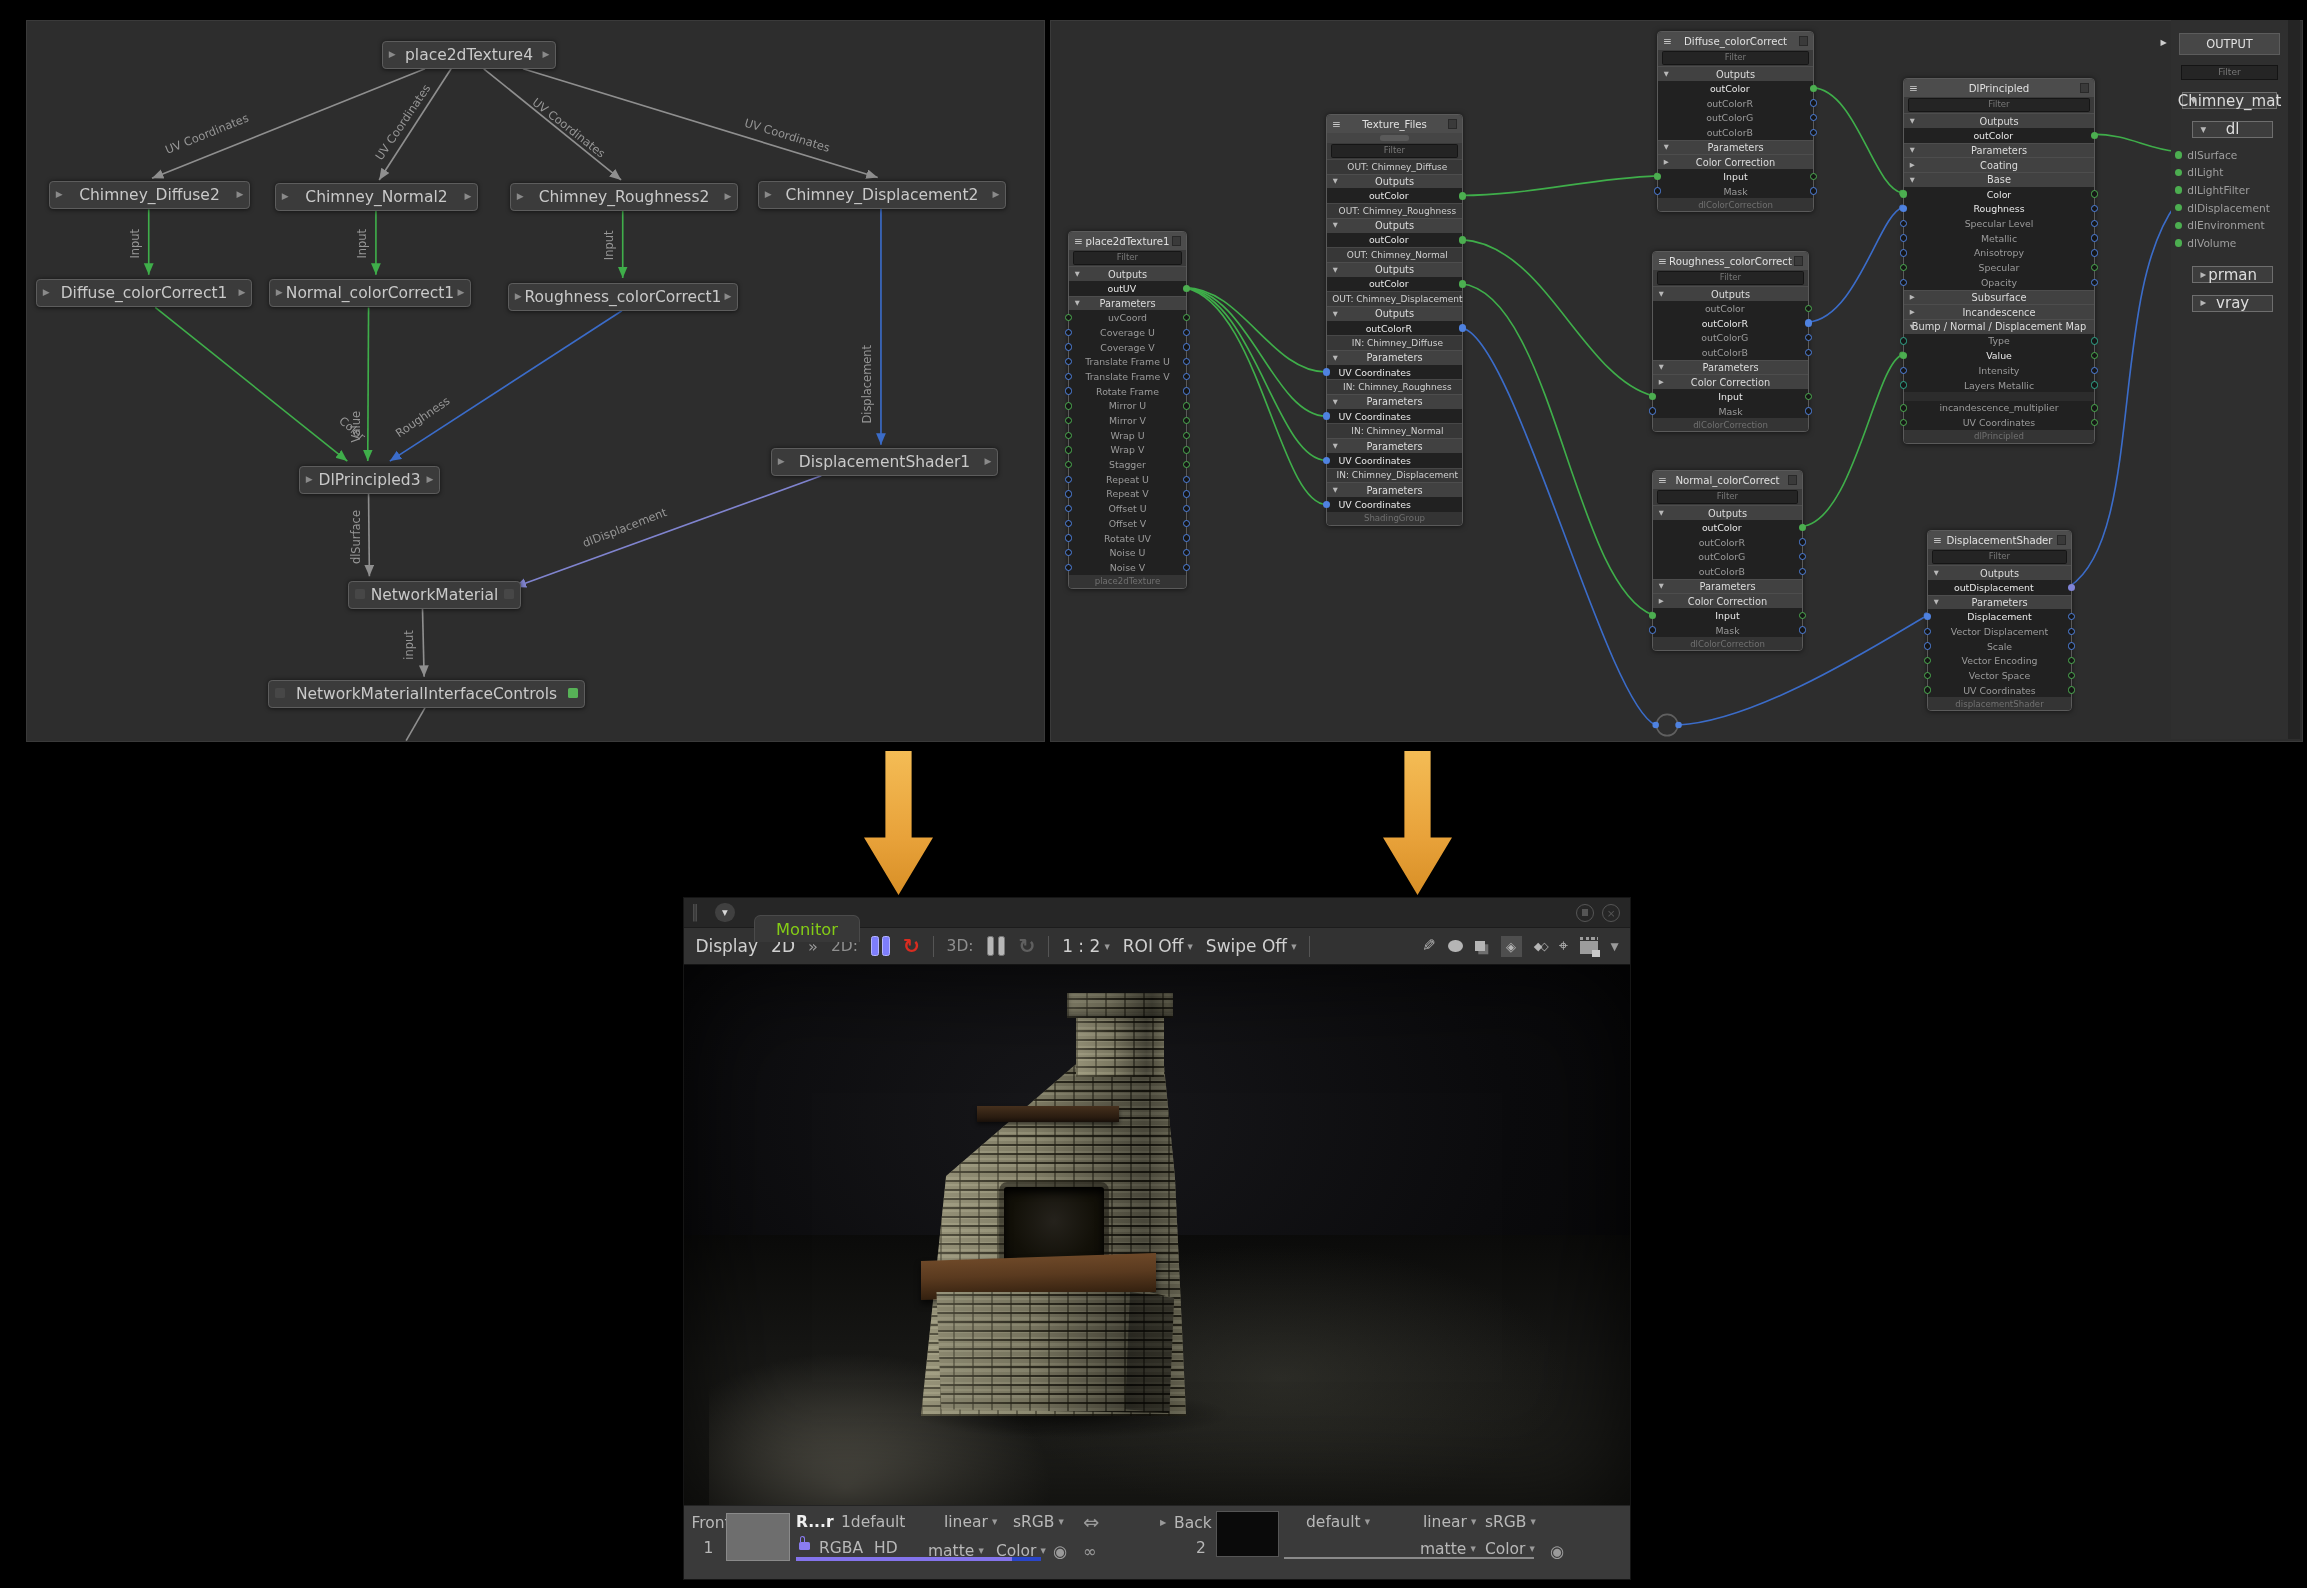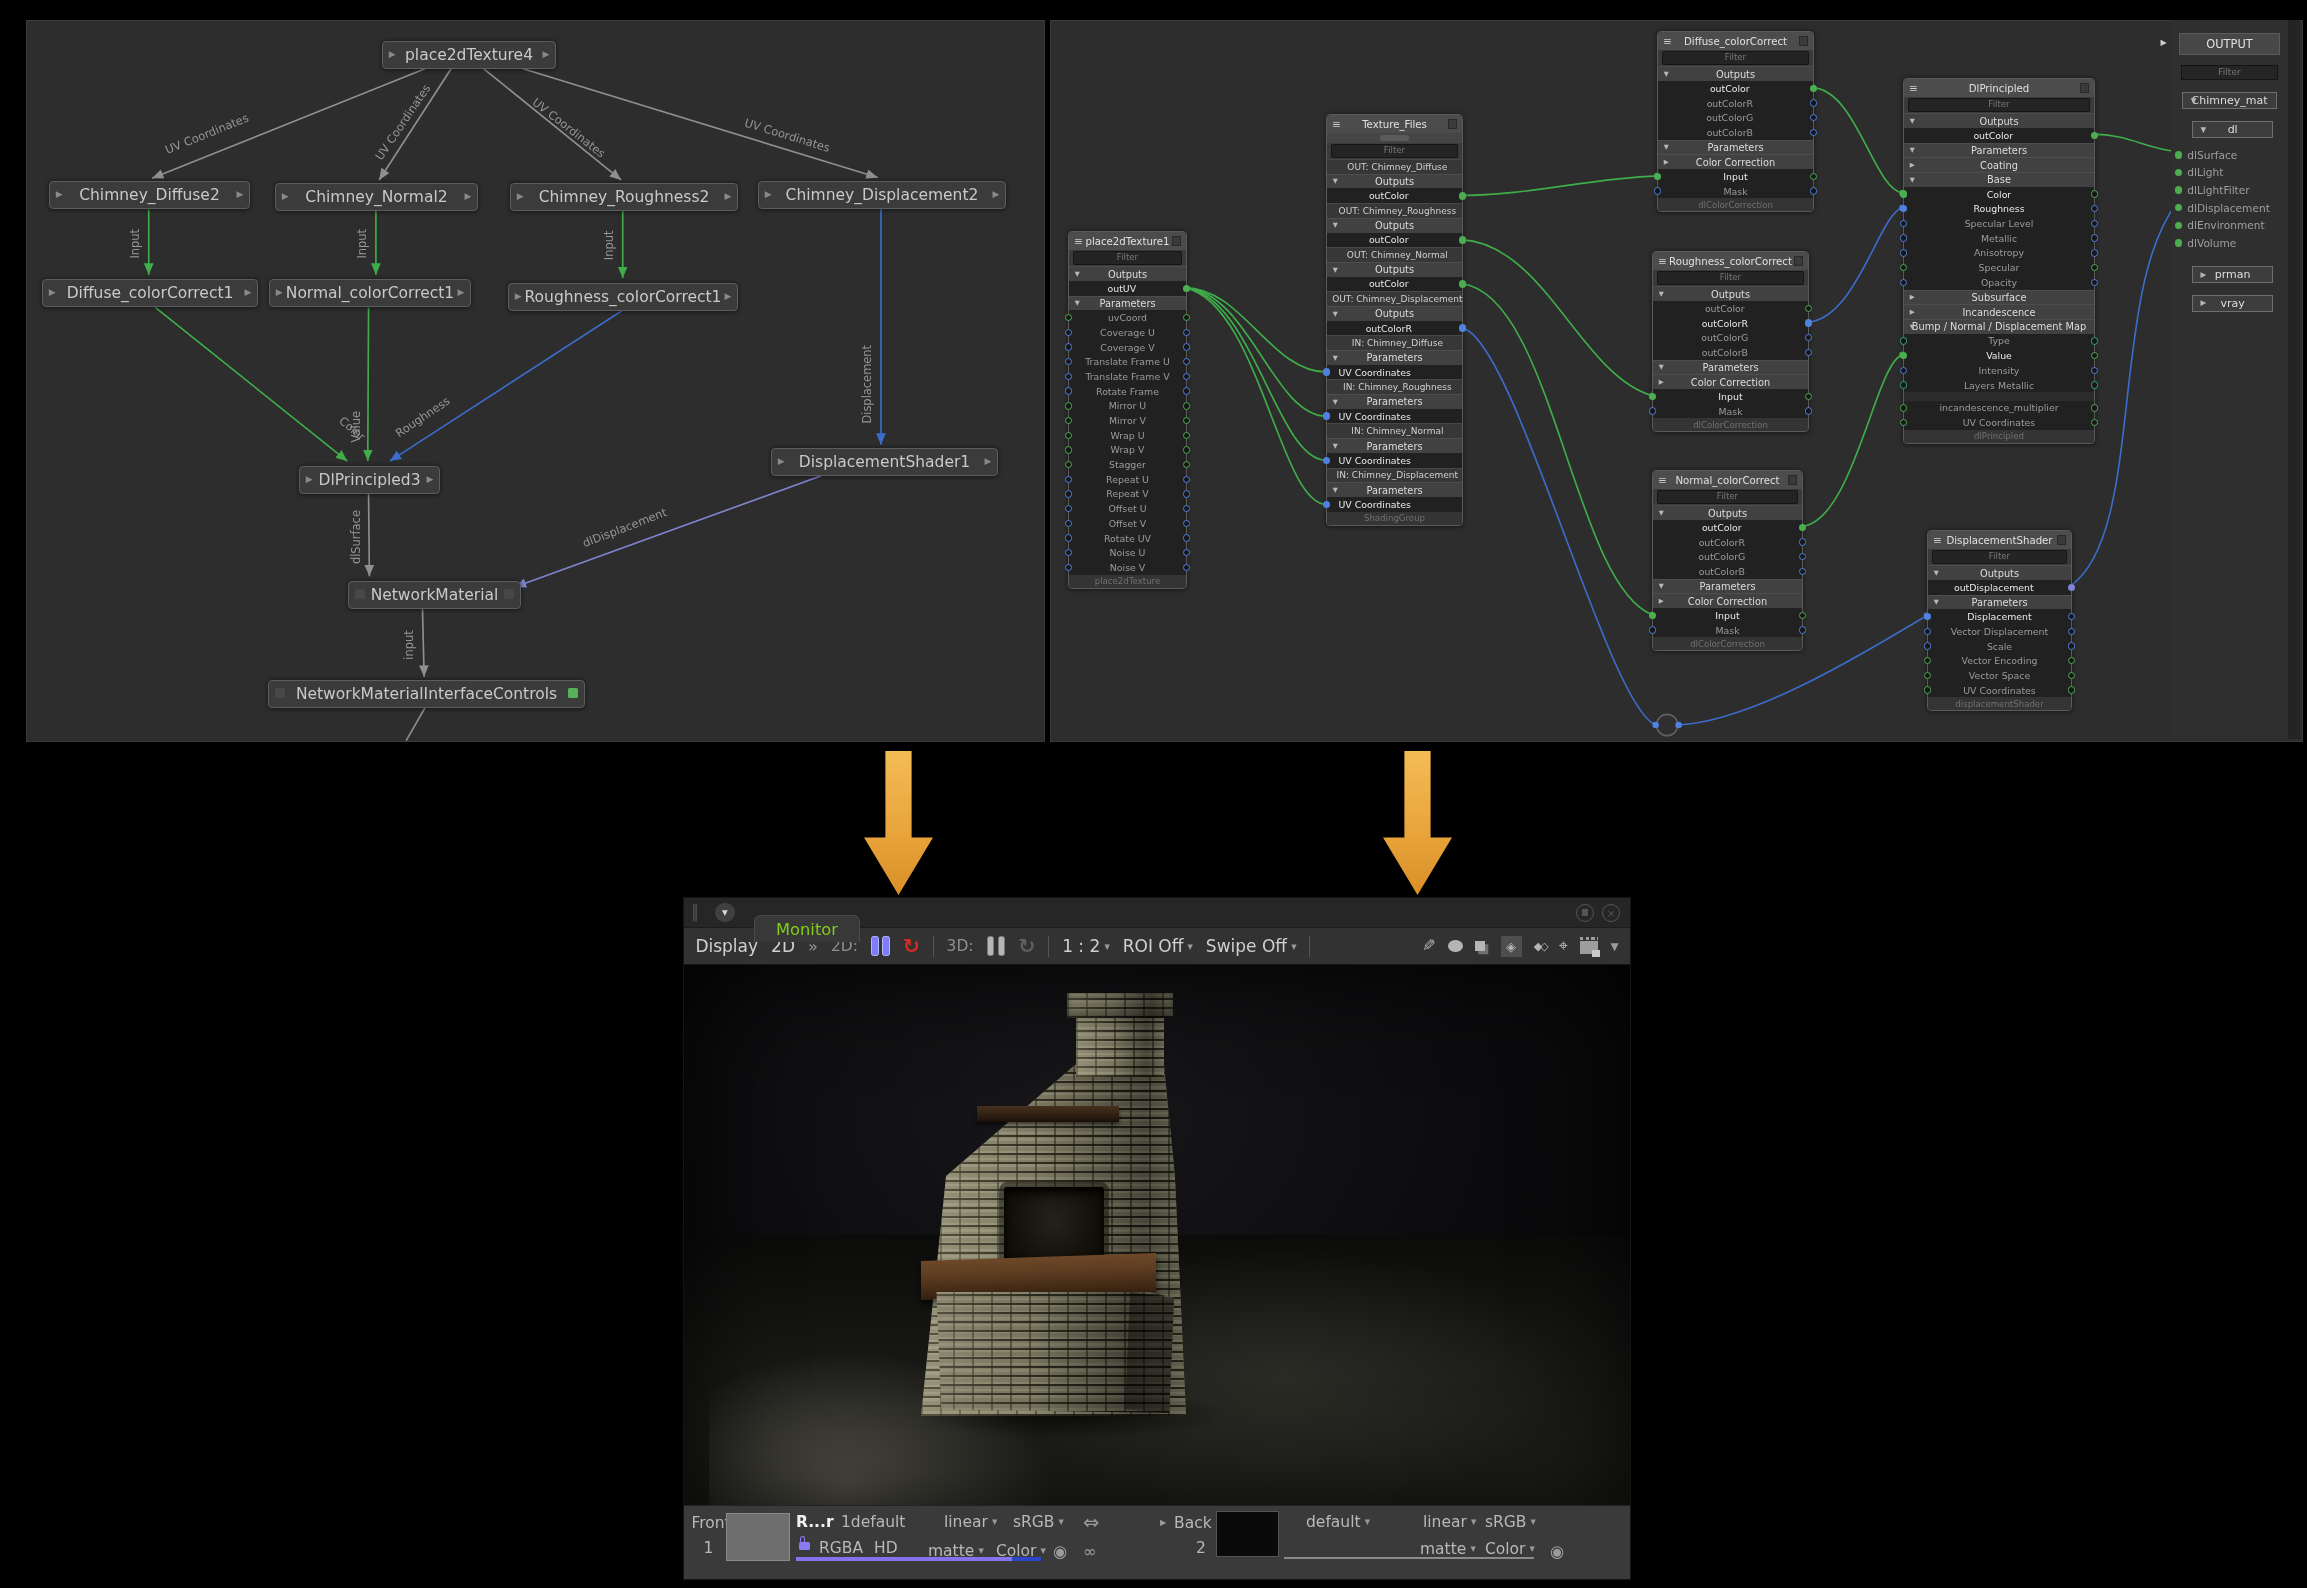--- a/index.html
+++ b/index.html
@@ -54,21 +54,21 @@
   .dot.o.g{border-color:#4cae50;} .dot.o.b{border-color:#4f82e0;} .dot.o.t{border-color:#2fa98c;}
   
   #opanel{position:absolute;left:2171px;top:20.4px;width:129px;height:719px;background:#2f2f2f;
     border-right:12.3px solid #242424;z-index:6;box-sizing:border-box;}
   .oplay{position:absolute;left:-10.6px;top:16.3px;font-size:8.2px;color:#cccccc;}
   .ohead{margin:13px 8.2px 0;height:19.6px;background:#474747;border:0.8px solid #5c5c5c;display:flex;
     align-items:center;justify-content:center;font-size:11.4px;color:#e2e2e2;}
   .row.ofilter{height:16.3px;background:transparent;margin:9.8px 0 0;}
   .row.ofilter .lbl{flex:1;margin:0 9.8px;background:#252525;border:0.8px solid #141414;height:13px;line-height:13px;
     font-size:9px;color:#777;text-align:center;}
-  .row.obox{margin:11.4px 11.4px 0;height:17px;background:#3d3d3d;border:0.8px solid #6e6e6e;font-size:11px;color:#dddddd;}
+  .row.obox{margin:11.4px 11.4px 0;height:17px;background:#3d3d3d;border:0.8px solid #6e6e6e;font-size:15px;color:#dddddd;}
   .row.obox .tri{left:7.4px;font-size:7.4px;}
   .row.oind{margin-left:21px;margin-right:14.7px;}
   .row.oport{height:17.6px;background:transparent;justify-content:flex-start;padding-left:16.3px;font-size:10.6px;color:#9f9f9f;}
   .row.oport.first{margin-top:8.2px;}
   .row.oport .dot{left:4.1px;}
   .row.gaptop{margin-top:14.7px;text-align:right;}
   
   .bigarrow{position:absolute;width:69px;height:144px;z-index:4;
     background:linear-gradient(180deg,#f4bc55,#e8a23a 60%,#d88f26);
     clip-path:polygon(31% 0,69% 0,69% 60%,100% 60%,50% 100%,0 60%,31% 60%);
@@ -268,21 +268,21 @@
       </div>
 
       <div class="mnode" style="left:510px;top:183px;width:226px">
         <span class="mlbl">Chimney_Roughness2</span>
       </div>
 
       <div class="mnode" style="left:758px;top:181px;width:246px">
         <span class="mlbl">Chimney_Displacement2</span>
       </div>
 
-      <div class="mnode" style="left:42px;top:279px;width:214px">
+      <div class="mnode" style="left:36px;top:279px;width:214px">
         <span class="mlbl">Diffuse_colorCorrect1</span>
       </div>
 
       <div class="mnode" style="left:269px;top:279px;width:200px">
         <span class="mlbl">Normal_colorCorrect1</span>
       </div>
 
       <div class="mnode" style="left:508px;top:283px;width:228px">
         <span class="mlbl">Roughness_colorCorrect1</span>
       </div>

